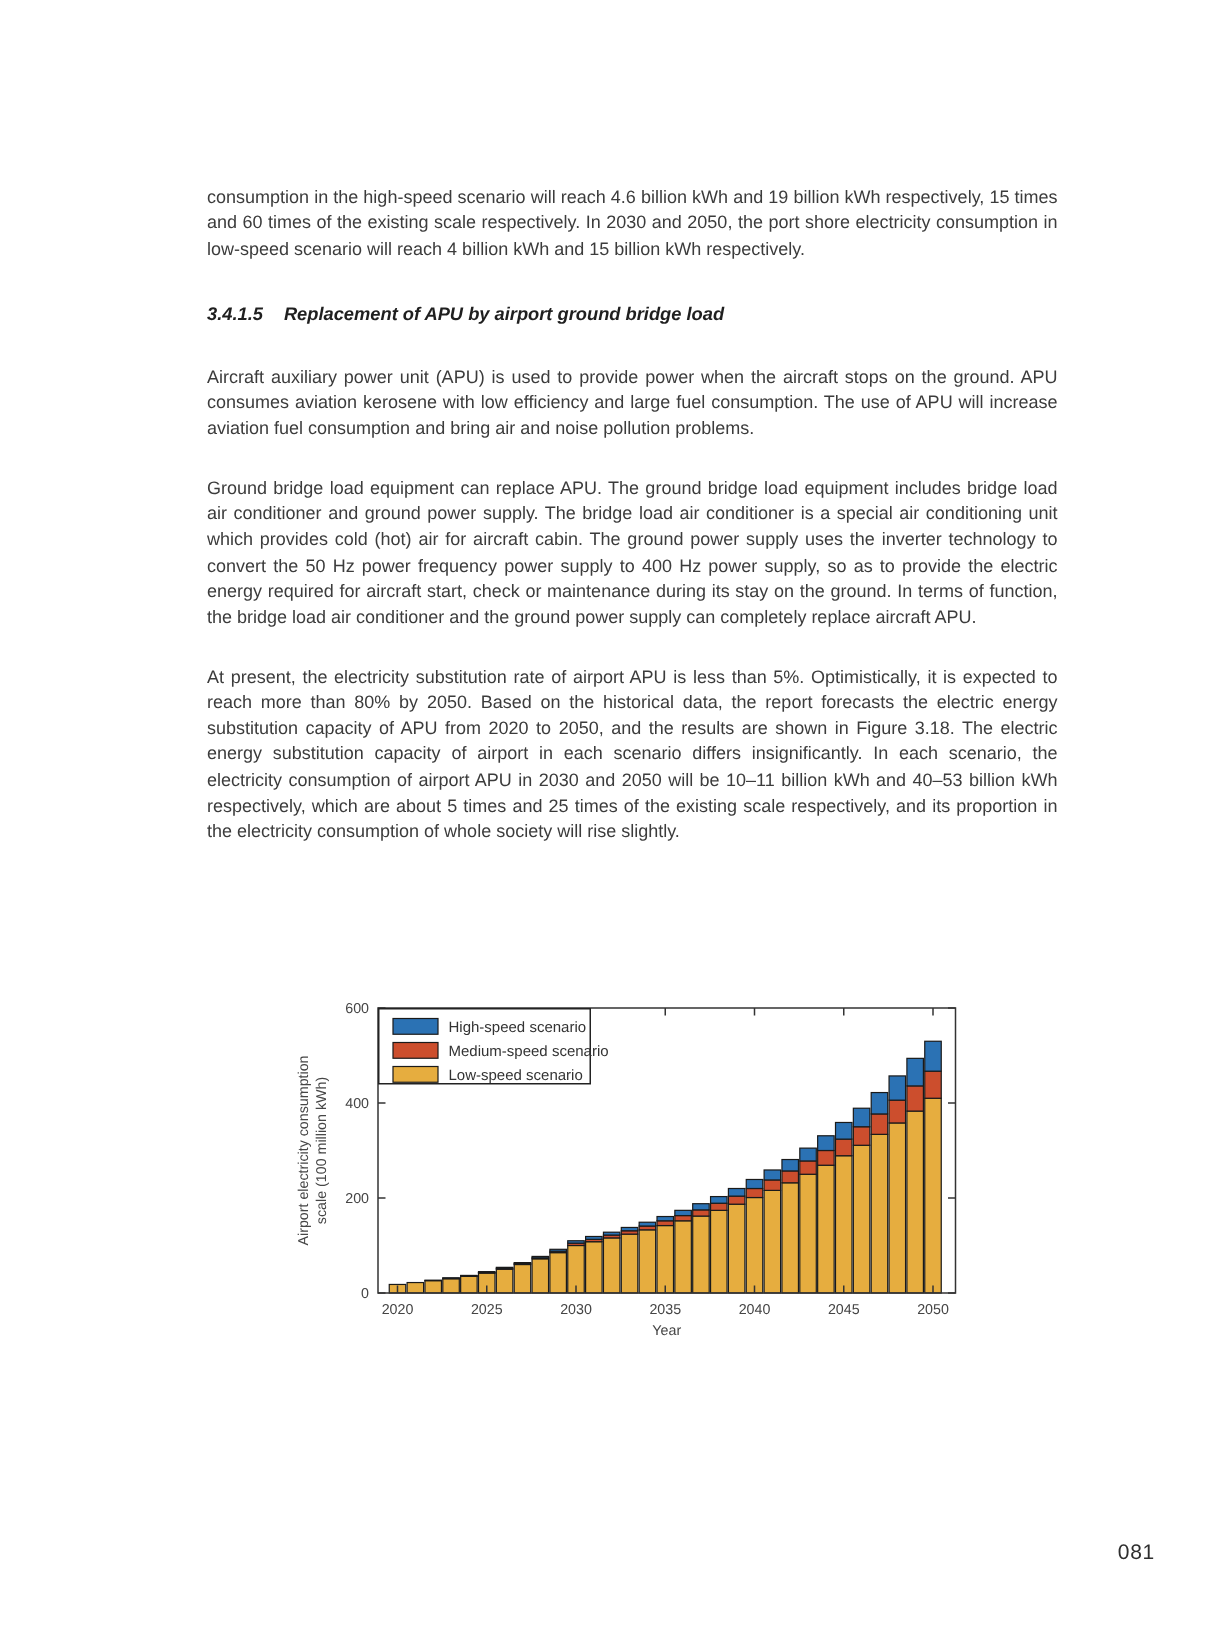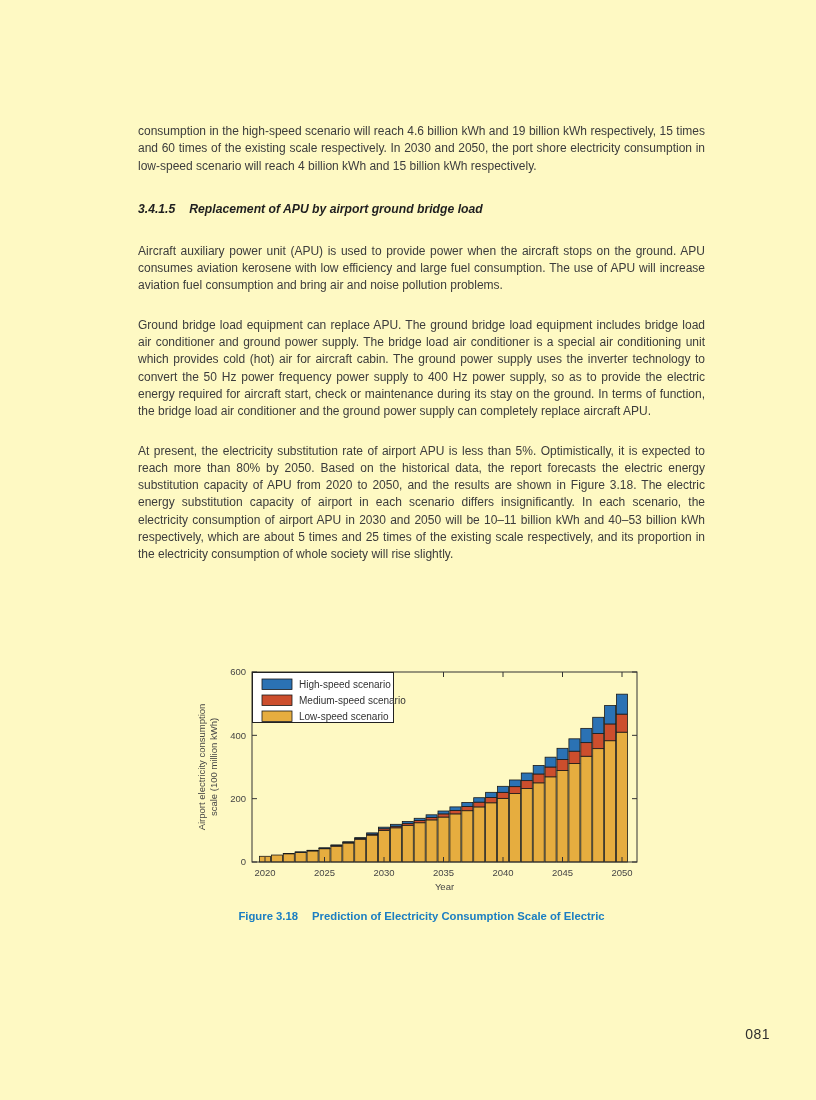--- a/index.html
+++ b/index.html
@@ -1,20 +1,20 @@
 <!DOCTYPE html>
 <html><head>
 <meta charset="utf-8">
 <style>
   html,body{margin:0;padding:0;background:#e8e8e8;}
   .page{
     position:relative;
     width:816px;height:1100px;
     margin:0 auto;
-    background:#fef9c3;
+    background:#ffffff;
     font-family:"Liberation Sans", sans-serif;
     color:#3c3c3c;
     overflow:hidden;
   }
   .text-col{
     position:absolute;
     left:138px;top:123px;width:567px;
   }
   .body-para{
     margin:0;
@@ -209,18 +209,17 @@
           <text x="119" y="28" class="legend-text">High-speed scenario</text>
           <rect x="82" y="35" width="30" height="10.5" fill="#cc4e2d" stroke="#1a1a1a" stroke-width="0.8"></rect>
           <text x="119" y="44" class="legend-text">Medium-speed scenario</text>
           <rect x="82" y="51" width="30" height="10.5" fill="#e6ad3f" stroke="#1a1a1a" stroke-width="0.8"></rect>
           <text x="119" y="60" class="legend-text">Low-speed scenario</text>
         </g>
       </svg>
   </div>
 
   <div class="figure-caption" style="color: rgb(27, 126, 194);">
-    <div><span>Figure 3.18</span><span class="cap-gap"></span><span>Prediction of Electricity Consumption Scale of Electric</span></div>
   </div>
 
   <div class="page-number">081</div>
 
 </div>
 
 </body></html>

